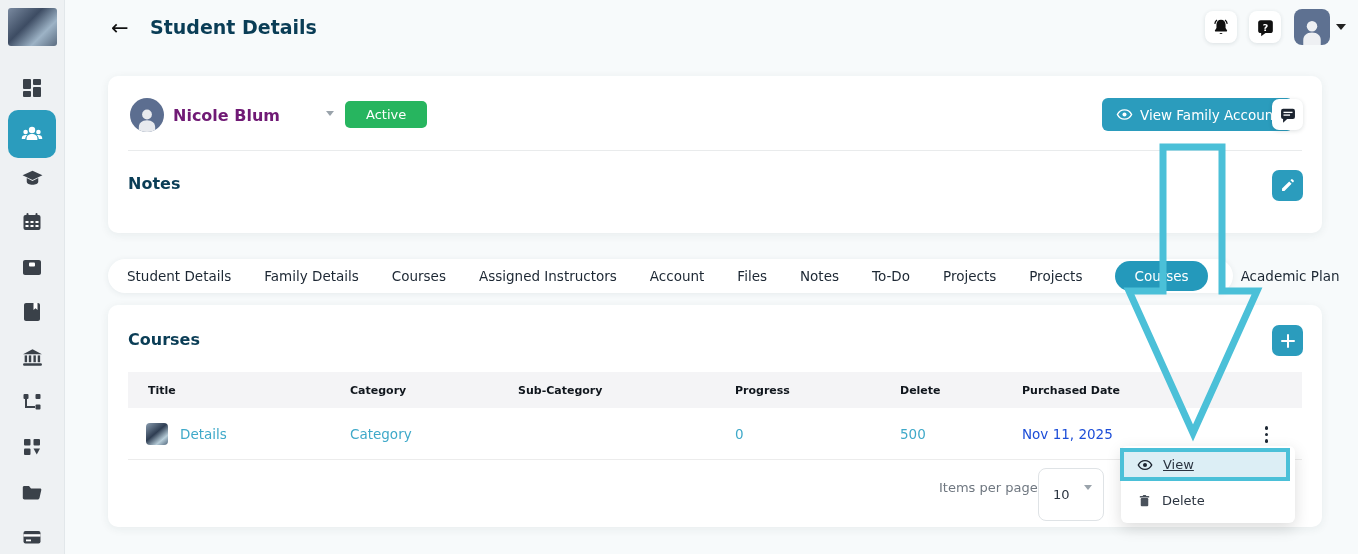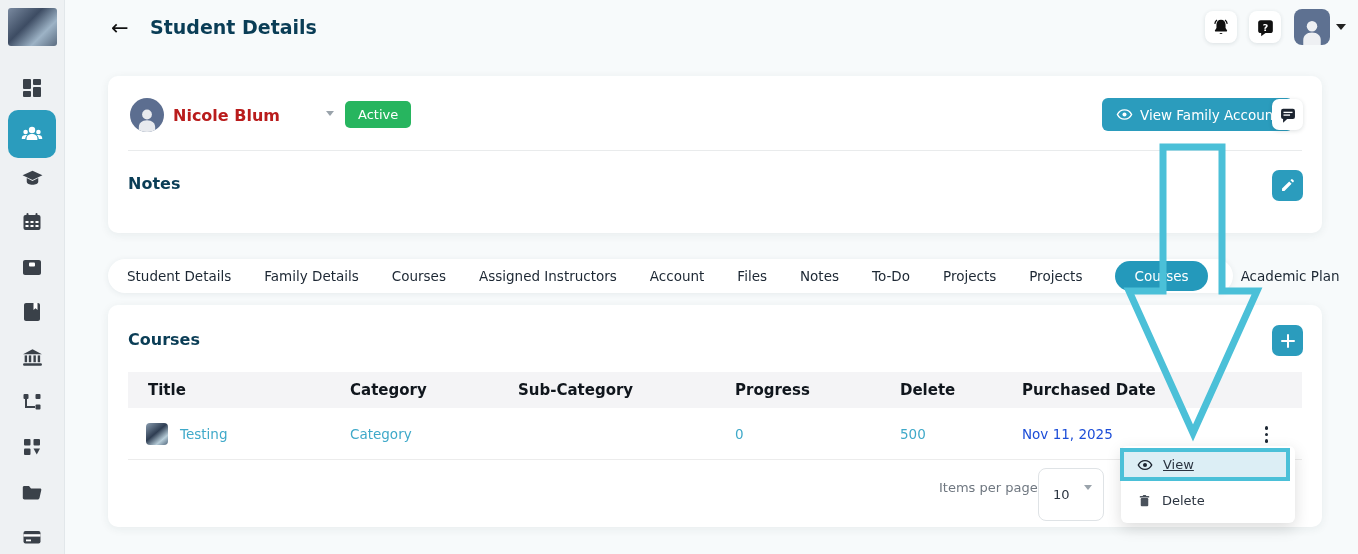--- a/index.html
+++ b/index.html
@@ -29,24 +29,24 @@
   .hdr-caret { position:absolute; left:1336px; top:24px; cursor:pointer; z-index:6;}
 
   
   .card { position:absolute; background:#fff; border-radius:10px; box-shadow:0 2px 10px rgba(25,50,60,.07); }
   .card1 { left:108px; top:76px; width:1214px; height:157px; }
   .card2 { left:108px; top:305px; width:1214px; height:222px; }
 
   
   .stu-avatar { position:absolute; left:22px; top:22px; width:34px; height:34px; border-radius:50%;
     background:#5c6e90; overflow:hidden; display:flex; align-items:flex-end; justify-content:center; }
-  .stu-name { position:absolute; left:65px; top:30px; font-size:16px; font-weight:bold; color:#b91c1c; }
+  .stu-name { position:absolute; left:65px; top:30px; font-size:16px; font-weight:bold; color:#701a75; }
   .stu-caret { position:absolute; left:218px; top:35px; cursor:pointer; }
   .badge { position:absolute; left:237px; top:25px; background:#27b55f; color:#fff; font-size:13px;
-    padding:6px 13px; border-radius:5px; }
+    padding:6px 21px; border-radius:5px; }
   .vfa-btn { position:absolute; left:994px; top:22px; height:33px; background:#2b9cbd; color:#fff;
     border:none; border-radius:6px; font-size:13.5px; font-family:inherit; padding:0 14px;
     display:flex; align-items:center; gap:7px; cursor:pointer; }
   .chat-btn { position:absolute; left:1164px; top:23px; width:31px; height:31px; background:#fff;
     border-radius:7px; box-shadow:0 1px 4px rgba(20,40,50,.15); display:flex; align-items:center; justify-content:center; cursor:pointer; }
   .divider { position:absolute; left:20px; right:20px; top:74px; height:1px; background:#e9ebec; }
   .notes-h { position:absolute; left:20px; top:98px; font-size:16px; font-weight:bold; color:#0a3d56; }
   .sq-btn { position:absolute; width:31px; height:31px; background:#2b9cbd; border:none; border-radius:7px;
     display:flex; align-items:center; justify-content:center; cursor:pointer; }
   .pencil-btn { left:1164px; top:94px; }
@@ -57,21 +57,21 @@
     padding-left:19px; gap:33px; z-index:4; }
   .tab { font-size:13.5px; color:#1c2733; cursor:pointer; white-space:nowrap; }
   .tab.active { background:#2499bb; color:#fff; height:30px; border-radius:15px;
     display:flex; align-items:center; padding:0 19px; }
 
   
   .courses-h { position:absolute; left:20px; top:25px; font-size:16px; font-weight:bold; color:#0a3d56; }
   .plus-btn { left:1164px; top:20px; font-size:18px; color:#fff; }
   .thead { position:absolute; left:20px; top:67px; width:1174px; height:36px; background:#f4f4f6;
     display:flex; align-items:center; }
-  .th { font-size:15px; font-weight:bold; color:#10161d; position:absolute; }
+  .th { font-size:11px; font-weight:bold; color:#10161d; position:absolute; }
   .trow { position:absolute; left:20px; top:103px; width:1174px; height:52px; border-bottom:1px solid #ececec; }
   .td { position:absolute; top:50%; transform:translateY(-50%); font-size:13.5px; }
   .teal-txt { color:#3fa9c9; }
   .thumb { position:absolute; left:18px; top:15px; width:22px; height:22px; border-radius:4px;
     background:linear-gradient(140deg,#8a9db0 0%, #2e3d52 45%, #b7cdd9 75%, #51677c 100%); }
   .kebab { position:absolute; right:32px; top:16px; display:flex; flex-direction:column; gap:3px; cursor:pointer; padding:2px;}
   .kebab i { width:3.5px; height:3.5px; background:#1d2733; border-radius:50%; }
   .pager-label { position:absolute; left:831px; top:175px; font-size:13px; color:#6f7780; }
   .pager-dd { position:absolute; left:930px; top:163px; width:66px; height:53px; border:1px solid #dfe3e6;
     border-radius:8px; background:#fff; display:flex; align-items:center; cursor:pointer; }
@@ -302,21 +302,21 @@
     <div class="th" style="left:20px">Title</div>
     <div class="th" style="left:222px">Category</div>
     <div class="th" style="left:390px">Sub-Category</div>
     <div class="th" style="left:607px">Progress</div>
     <div class="th" style="left:772px">Delete</div>
     <div class="th" style="left:894px">Purchased Date</div>
   </div>
 
   <div class="trow">
     <div class="thumb"></div>
-    <div class="td teal-txt" style="left:52px">Testing</div>
+    <div class="td teal-txt" style="left:52px">Details</div>
     <div class="td teal-txt" style="left:222px">Category</div>
     <div class="td teal-txt" style="left:390px"></div>
     <div class="td teal-txt" style="left:607px">0</div>
     <div class="td teal-txt" style="left:772px">500</div>
     <div class="td" style="left:894px; color:#1d4ed8">Nov 11, 2025</div>
     <div class="kebab">
         <i></i>
         <i></i>
         <i></i>
       </div>

